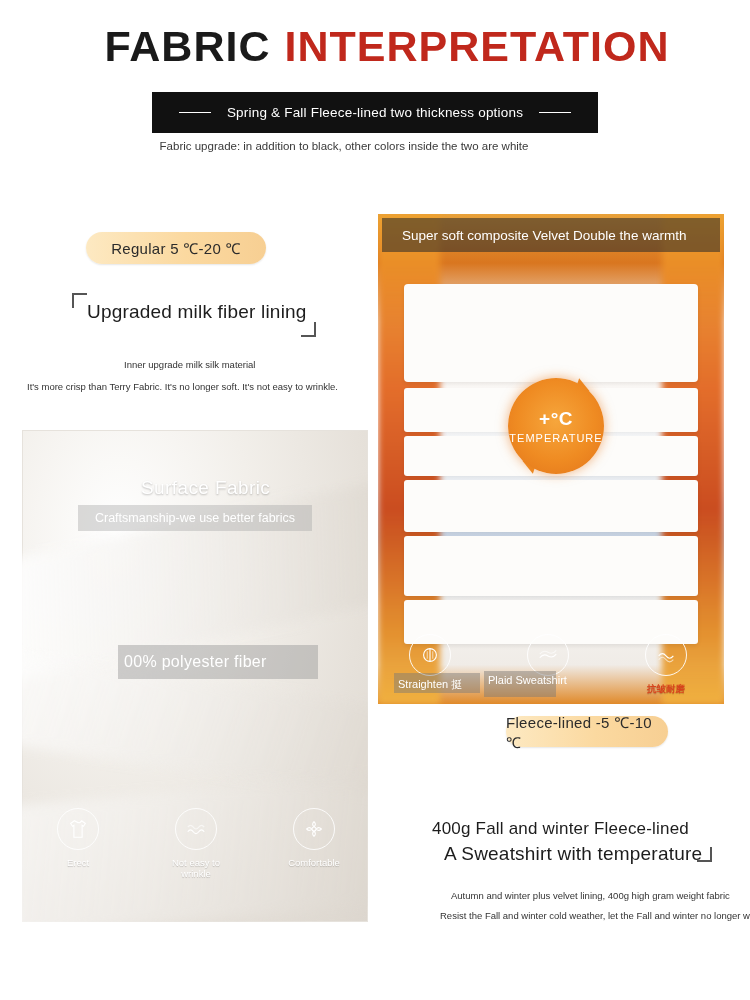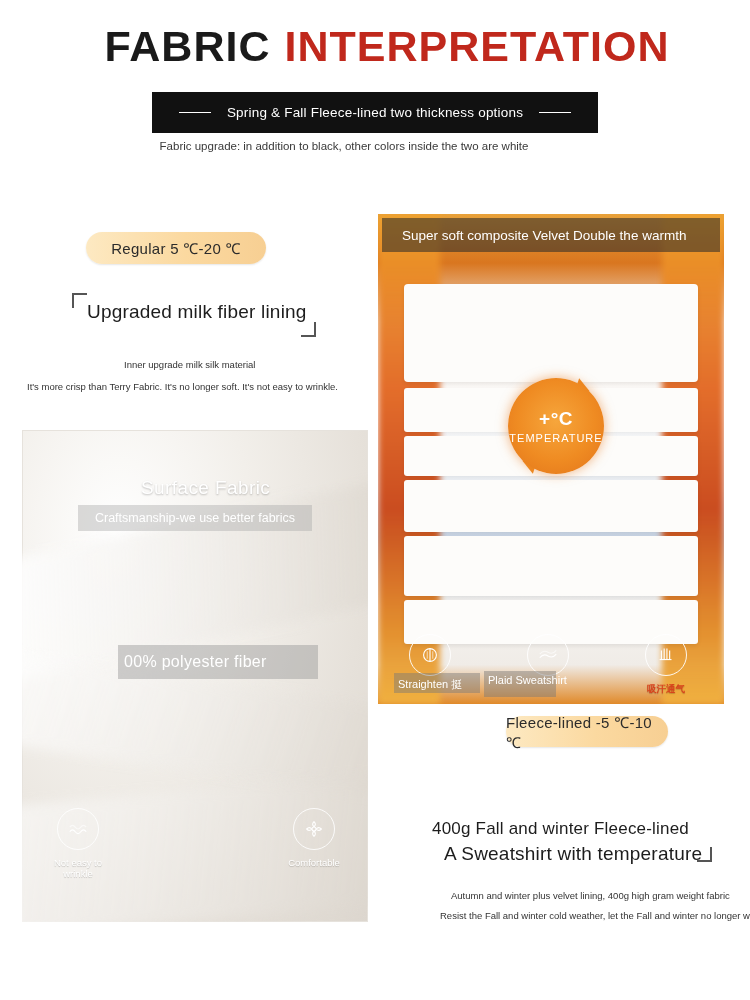--- a/index.html
+++ b/index.html
@@ -357,20 +357,28 @@
 </div>
 
 <div id="band-poly">
   <span>00% polyester fiber</span>
 </div>
 
 <div class="icon-row" id="icons-left">
   <div class="icon-item">
     <div class="icon-circle">
       <svg width="22" height="22" viewBox="0 0 24 24" fill="none" stroke="#ffffff" stroke-width="1.2">
+        <path d="M8 3 L4 6 l2 3 1.5-1 V21 h9 V8 l1.5 1 2-3 -4-3 -2 2 -2 0 z"></path>
+      </svg>
+    </div>
+    <div class="icon-cap">Erect</div>
+  </div>
+  <div class="icon-item">
+    <div class="icon-circle">
+      <svg width="22" height="22" viewBox="0 0 24 24" fill="none" stroke="#ffffff" stroke-width="1.2">
         <path d="M3 15 q3 -4 6 0 t6 0 t6 0"></path>
         <path d="M3 10 q3 -4 6 0 t6 0 t6 0" opacity=".6"></path>
       </svg>
     </div>
     <div class="icon-cap">Not easy to wrinkle</div>
   </div>
   <div class="icon-item">
     <div class="icon-circle">
       <svg width="22" height="22" viewBox="0 0 24 24" fill="none" stroke="#ffffff" stroke-width="1.2">
         <circle cx="12" cy="12" r="2.2"></circle>
@@ -423,28 +431,25 @@
       <svg width="22" height="22" viewBox="0 0 24 24" fill="none" stroke="#ffffff" stroke-width="1.2">
         <path d="M3 15 q4 -5 9 -2 t9 -2"></path>
         <path d="M3 11 q4 -5 9 -2 t9 -2" opacity=".6"></path>
       </svg>
     </div>
     <div class="icon-cap">&nbsp;</div>
   </div>
   <div class="icon-item">
     <div class="icon-circle">
       <svg width="22" height="22" viewBox="0 0 24 24" fill="none" stroke="#ffffff" stroke-width="1.2">
-        <line x1="7" y1="7" x2="7" y2="17"></line>
-        <line x1="10" y1="5" x2="10" y2="17"></line>
-        <line x1="13" y1="5" x2="13" y2="17"></line>
-        <line x1="16" y1="7" x2="16" y2="17"></line>
-        <line x1="5" y1="17" x2="18" y2="17"></line>
-      </svg>
-    </div>
-    <div class="icon-cap">吸汗通气</div>
+        <path d="M4 13 q4 -5 8 0 t8 0"></path>
+        <path d="M4 17 q4 -5 8 0 t8 0" opacity=".6"></path>
+      </svg>
+    </div>
+    <div class="icon-cap">抗皱耐磨</div>
   </div>
 </div>
 
 <div id="band-straighten"></div>
 <div class="overlay-cap" id="cap-straighten">Straighten 挺</div>
 <div id="band-plaid"></div>
 <div class="overlay-cap" id="cap-plaid">Plaid Sweatshirt</div>
 
 <div class="pill" id="pill-fleece">
   <span>Fleece-lined -5 ℃-10 ℃</span>

